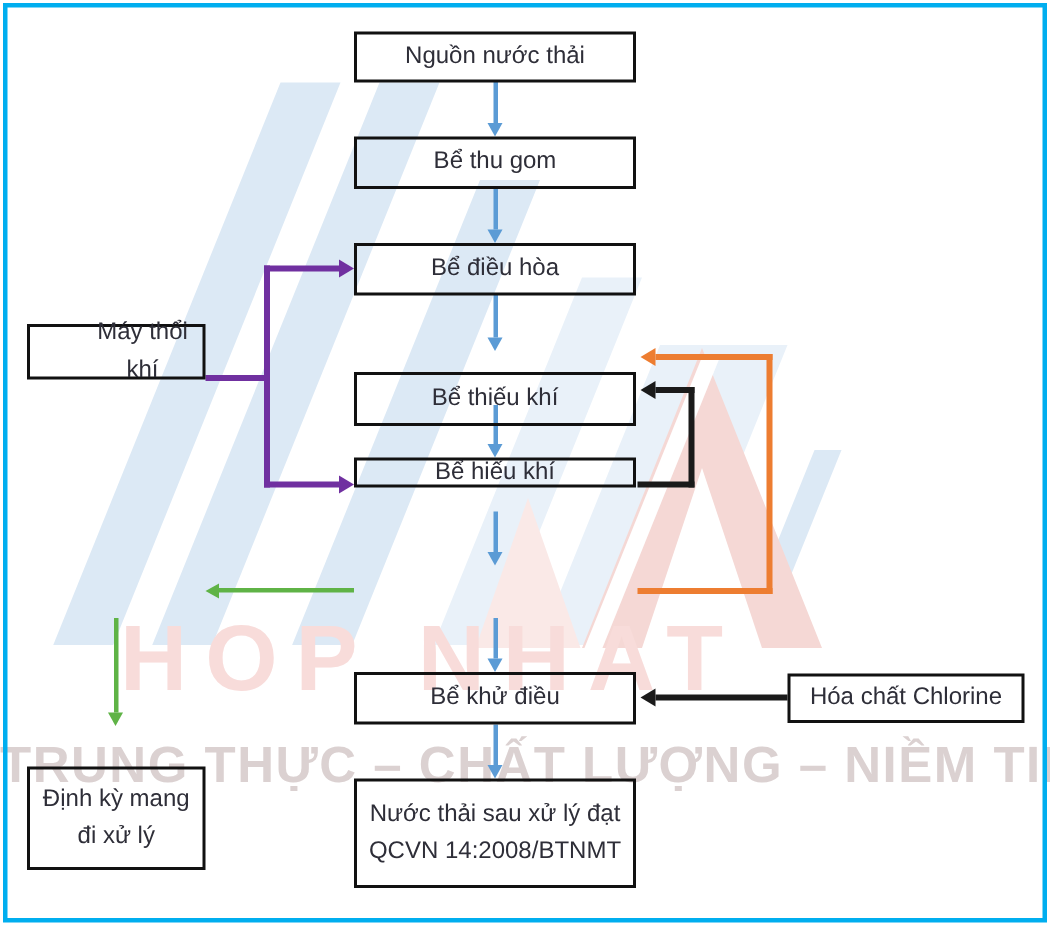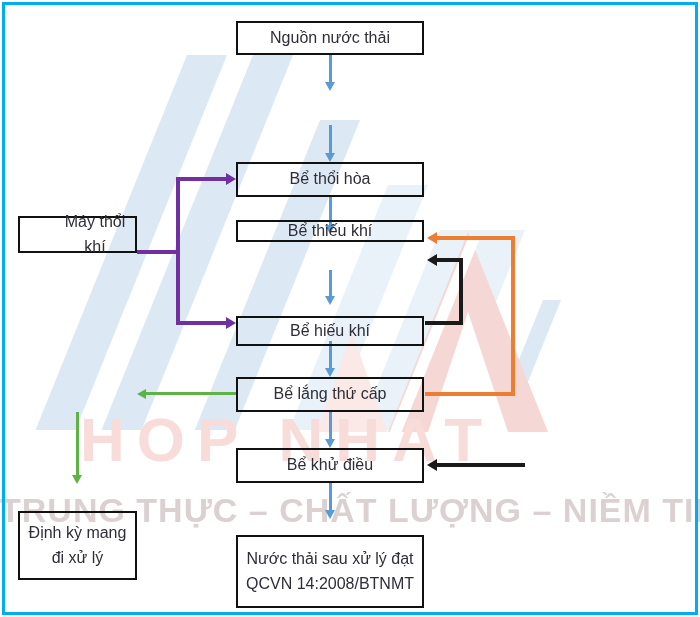--- a/index.html
+++ b/index.html
@@ -101,26 +101,27 @@
 
   <div class="seg black" style="left:437px; top:463px; width:88px; height:4px;"></div>
   <div class="head h-left-black" style="left:427px; top:459px;"></div>
 
   <div class="seg green" style="left:146px; top:392px; width:90px; height:3px;"></div>
   <div class="head h-left-green" style="left:137px; top:389px;"></div>
   <div class="seg green" style="left:76px; top:412px; width:3px; height:63px;"></div>
   <div class="head h-down-green" style="left:72px; top:475px;"></div>
 
   <div class="box main" style="top:21px;  height:34px;">Nguồn nước thải</div>
-  <div class="box main" style="top:162px; height:35px;">Bể thổi hòa</div>
-  <div class="box main" style="top:220px; height:22px;">Bể thiếu khí</div>
-  <div class="box main" style="top:316px; height:30px;">Bể hiếu khí</div>
-  <div class="box main" style="top:377px; height:35px;">Bể lắng thứ cấp</div>
+  <div class="box main" style="top:91px;  height:35px;">Bể thu gom</div>
+  <div class="box main" style="top:162px; height:35px;">Bể điều hòa</div>
+  <div class="box main" style="top:248px; height:36px;">Bể thiếu khí</div>
+  <div class="box main" style="top:305px; height:20px;">Bể hiếu khí</div>
   <div class="box main" style="top:448px; height:35px;">Bể khử điều</div>
-  <div class="box main" style="top:519px; height:73px;margin-top:16px;">Nước thải sau xử lý đạt
+  <div class="box main" style="top:519px; height:73px;">Nước thải sau xử lý đạt
 QCVN 14:2008/BTNMT</div>
 
   <div class="box side-l" style="top:216px; height:37px;padding-left:35px;">Máy thổi khí</div>
   <div class="box side-l" style="top:484px; height:69px;margin-top:27px;">Định kỳ mang
 đi xử lý</div>
+  <div class="box" style="left:525px; top:449px; width:158px; height:33px;">Hóa chất Chlorine</div>
 
   <div class="frame"></div>
 </div>
 
 </body></html>

